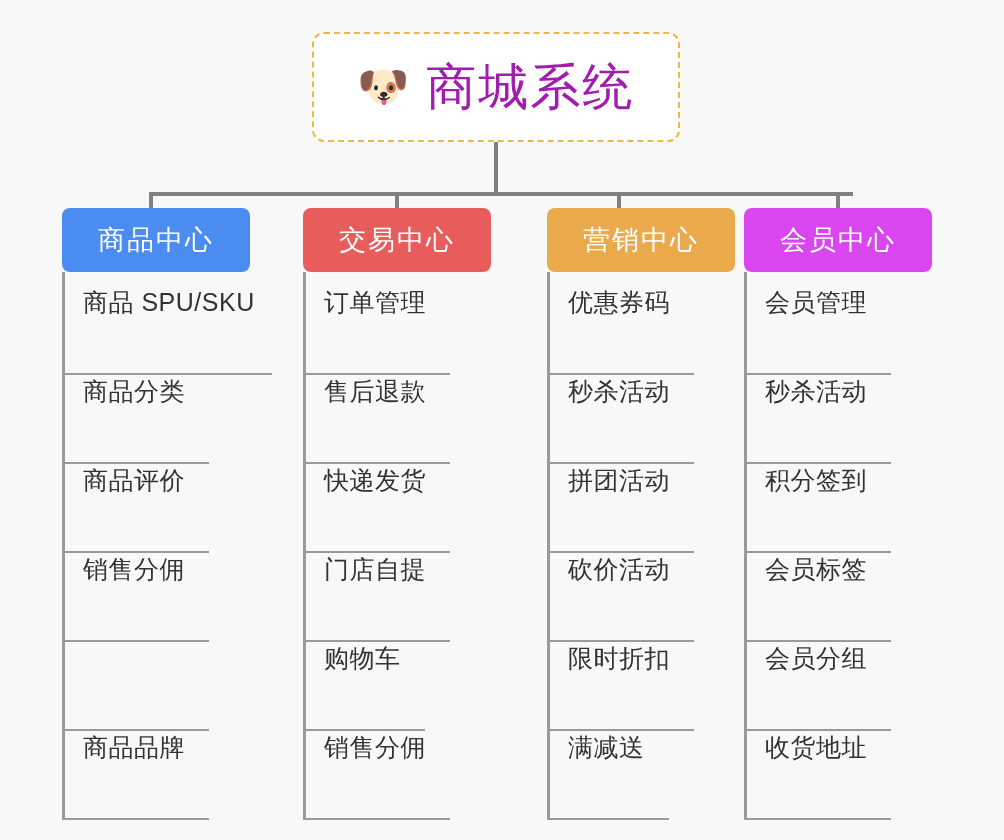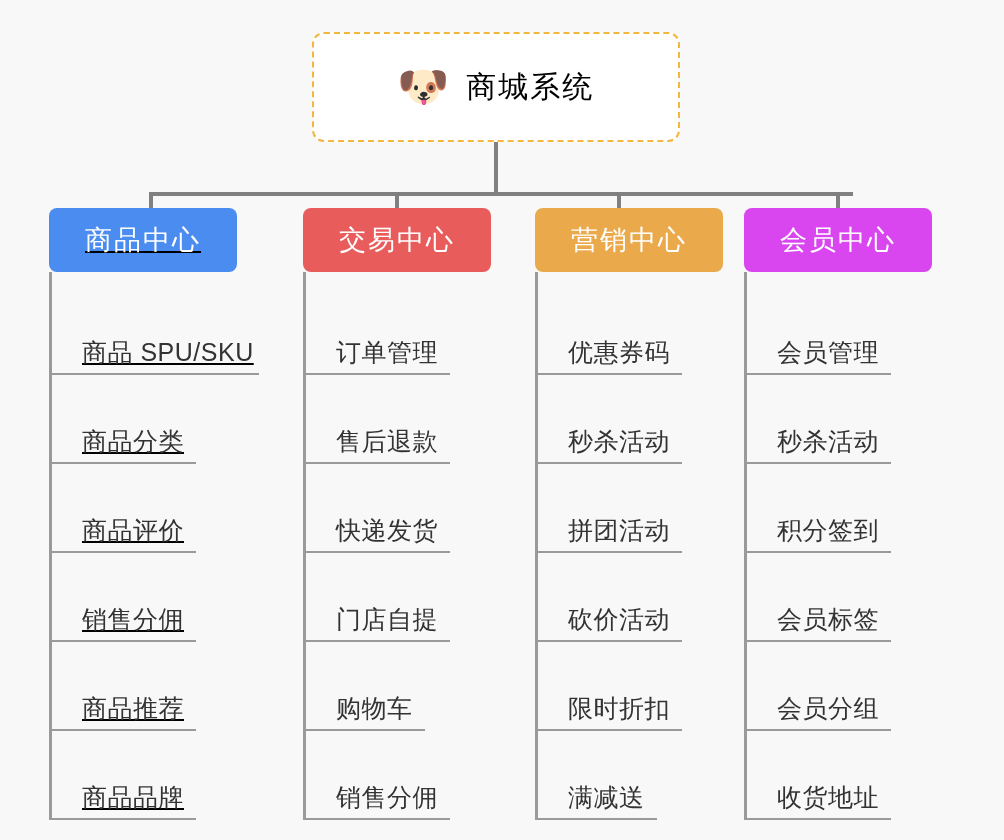--- a/index.html
+++ b/index.html
@@ -37,22 +37,22 @@
     align-items: center;
     justify-content: center;
     gap: 16px;
   }
   .root-emoji {
     font-size: 42px;
     line-height: 1;
     display: block;
   }
   .root-title {
-    font-size: 30px;
-    color: #000000;
+    font-size: 50px;
+    color: #a21caf;
     letter-spacing: 2px;
     white-space: nowrap;
   }
 
   
   .conn {
     position: absolute;
     background: #808080;
   }
   .conn-stem {
@@ -99,22 +99,21 @@
     margin-top: 0;
     padding-top: 14px;
     border-left: 3px solid #9a9a9a;
     width: 188px;
   }
   .item {
     position: relative;
     height: 89px;
     box-sizing: border-box;
     display: flex;
-    align-items: flex-end;
-    padding-left: 30px;
+    padding-left: 18px;
   }
   .item-label {
     font-size: 25px;
     color: #333333;
     white-space: nowrap;
     padding-bottom: 6px;
     letter-spacing: 0.5px;
   }
   .item-rule {
     position: absolute;
@@ -138,41 +137,40 @@
   <div class="conn conn-bus"></div>
 
   <div id="drops">
       <div class="conn conn-drop" style="left: 149px;"></div>
       <div class="conn conn-drop" style="left: 395px;"></div>
       <div class="conn conn-drop" style="left: 617px;"></div>
       <div class="conn conn-drop" style="left: 836px;"></div>
     </div>
 
   <div id="columns">
-      <div class="column" style="left: 49px; text-decoration: underline;">
+      <div class="column" style="left: 62px;">
         <div class="cat-box" style="background: rgb(74, 140, 240);">商品中心</div>
         <div class="items">
           <div class="item">
             <span class="item-label">商品 SPU/SKU</span>
             <div class="item-rule" style="width: 207px;"></div>
           </div>
           <div class="item">
             <span class="item-label">商品分类</span>
             <div class="item-rule" style="width: 144px;"></div>
           </div>
           <div class="item">
             <span class="item-label">商品评价</span>
             <div class="item-rule" style="width: 144px;"></div>
           </div>
           <div class="item">
             <span class="item-label">销售分佣</span>
             <div class="item-rule" style="width: 144px;"></div>
           </div>
           <div class="item">
-            <span class="item-label">商品推荐</span>
             <div class="item-rule" style="width: 144px;"></div>
           </div>
           <div class="item">
             <span class="item-label">商品品牌</span>
             <div class="item-rule" style="width: 144px;"></div>
           </div>
         </div>
       </div>
       <div class="column" style="left: 303px;">
         <div class="cat-box" style="background: rgb(232, 92, 92); text-align: center;">交易中心</div>
@@ -196,21 +194,21 @@
           <div class="item">
             <span class="item-label">购物车</span>
             <div class="item-rule" style="width: 119px;"></div>
           </div>
           <div class="item">
             <span class="item-label">销售分佣</span>
             <div class="item-rule" style="width: 144px;"></div>
           </div>
         </div>
       </div>
-      <div class="column" style="left: 535px;">
+      <div class="column" style="left: 547px;">
         <div class="cat-box" style="background: rgb(234, 169, 74);">营销中心</div>
         <div class="items">
           <div class="item">
             <span class="item-label">优惠券码</span>
             <div class="item-rule" style="width: 144px;"></div>
           </div>
           <div class="item">
             <span class="item-label">秒杀活动</span>
             <div class="item-rule" style="width: 144px;"></div>
           </div>

